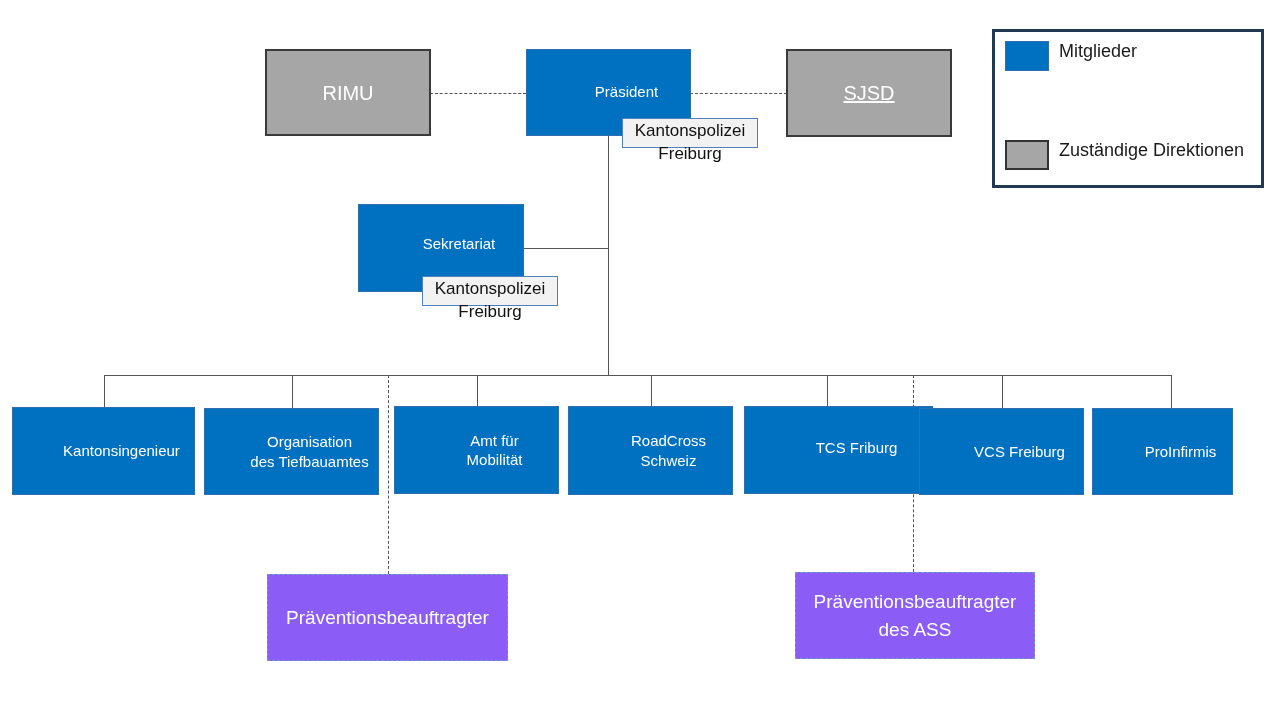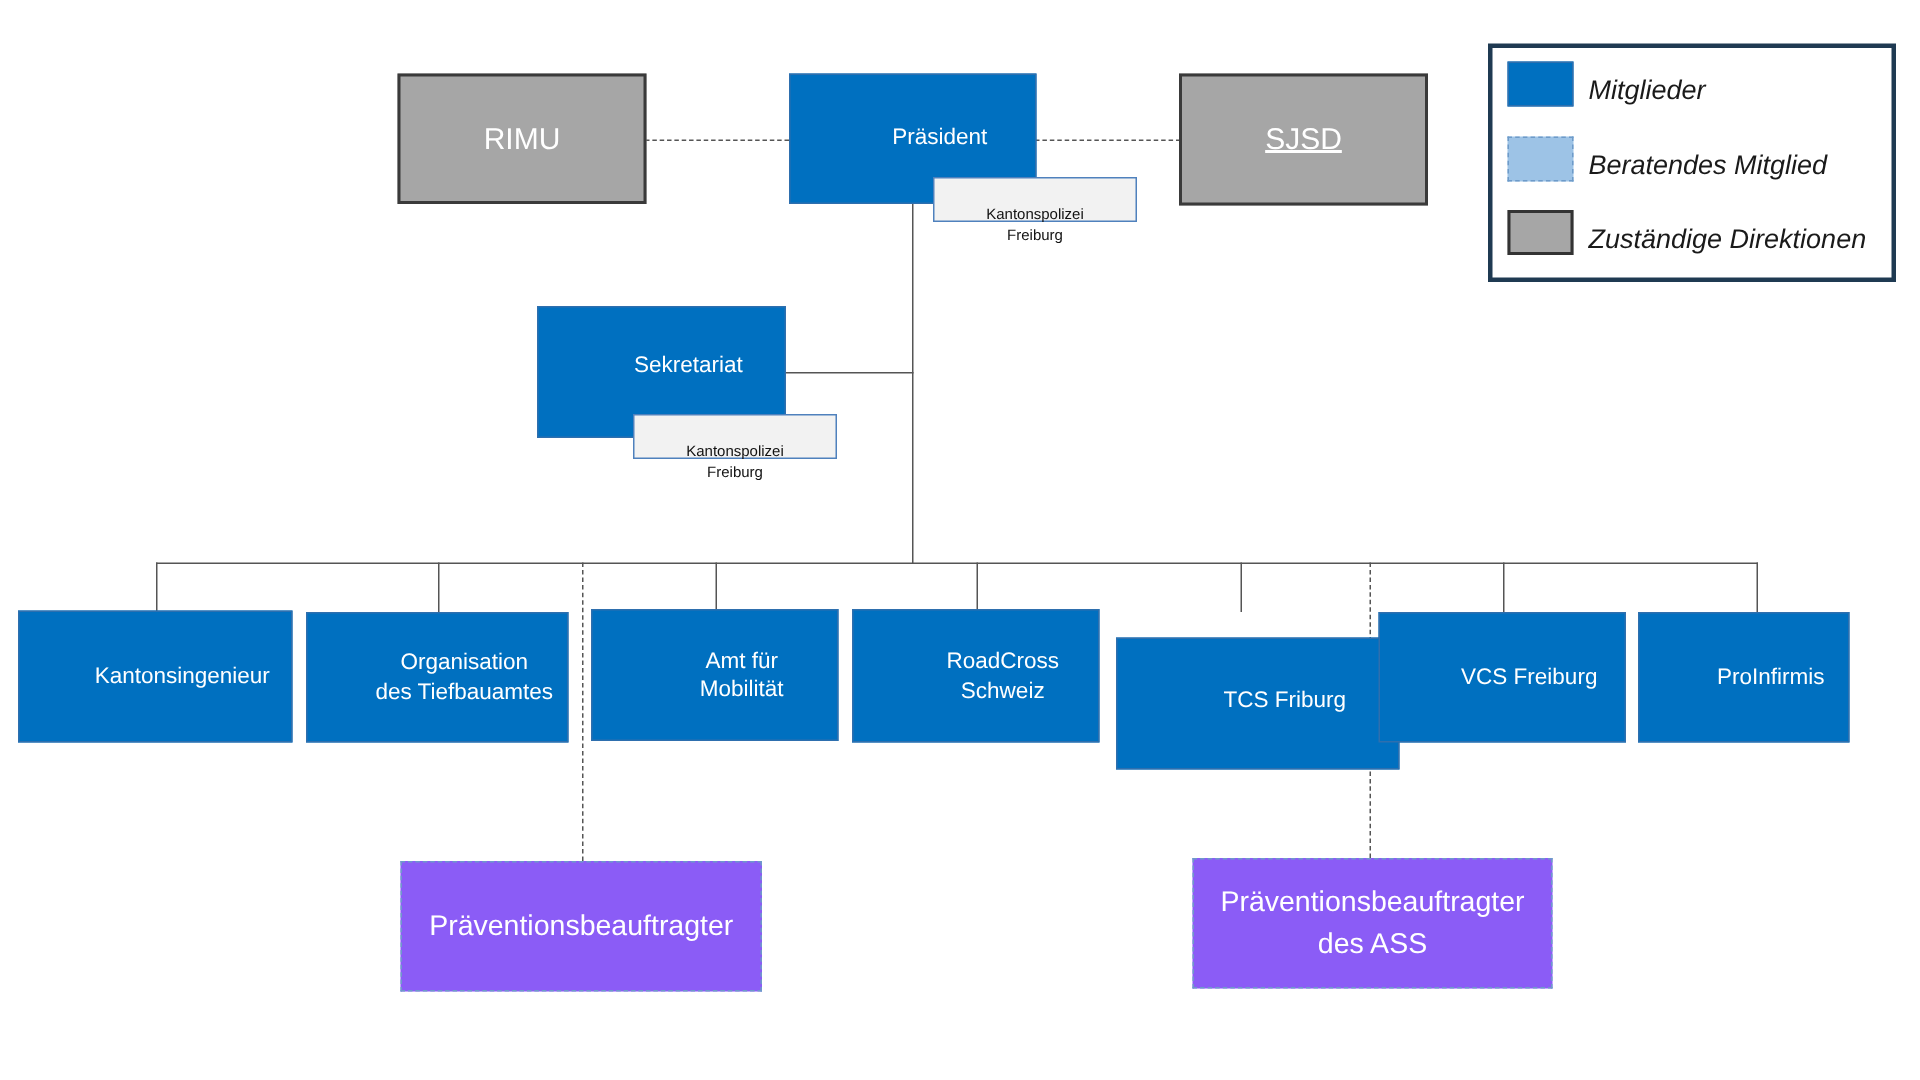--- a/index.html
+++ b/index.html
@@ -8,31 +8,31 @@
     font-family: "Liberation Sans", "DejaVu Sans", sans-serif;
   }
   .box {
     position:absolute; box-sizing:border-box; display:flex; align-items:center; justify-content:center;
     text-align:center; line-height:1.3;
   }
   .member { background:#0070C0; color:#ffffff; font-size:15px; border:1px solid #2e6fae;padding-left:36px; }
   .directorate { background:#A6A6A6; color:#ffffff; font-size:20px; border:2px solid #3a3a3a; }
   .advisory { background:#8b5cf6; color:#ffffff; font-size:19px; border:1px dashed #6e9bc9; line-height:1.45; }
   .tag {
-    position:absolute; box-sizing:border-box; background:#F2F2F2; color:#111; font-size:10px;
-    border:1.5px solid #4f81bd; text-align:center; line-height:1.35; padding-top:18px;
+    position:absolute; box-sizing:border-box; background:#F2F2F2; color:#111; font-size:17px;
+    border:1.5px solid #4f81bd; text-align:center; line-height:1.35; padding-top:1px;
   }
   .line { position:absolute; background:#555; }
   .dot-h { position:absolute; height:0; border-top:1px dashed #555; }
   .dot-v { position:absolute; width:0; border-left:1px dashed #555; }
   .legend {
     position:absolute; left:992px; top:29px; width:272px; height:159px; box-sizing:border-box;
     border:3px solid #1f3a52; background:#fff;
   }
-  .legend-item { position:absolute; left:10px; display:flex; align-items:flex-end;font-style:italic; }
+  .legend-item { position:absolute; left:10px; display:flex; align-items:flex-start; }
   .swatch { width:44px; height:30px; box-sizing:border-box; margin-right:10px; }
   .sw-member { background:#0070C0; border:1px solid #2e6fae; }
   .sw-adv { background:#9DC3E6; border:1px dashed #6e9bc9; }
   .sw-dir { background:#A6A6A6; border:2px solid #333; }
   .legend-label { font-size:18px; color:#1a1a1a; }
 </style>
 </head>
 <body>
 
 <div class="dot-h" style="left:430px; top:93px; width:96px;"></div>
@@ -80,21 +80,21 @@
   <span>des Tiefbauamtes</span>
 </div>
 <div class="box member" style="left:394px; top:406px; width:165px; height:88px; flex-direction:column;">
   <span>Amt für</span>
   <span>Mobilität</span>
 </div>
 <div class="box member" style="left:568px; top:406px; width:165px; height:89px; flex-direction:column;">
   <span>RoadCross</span>
   <span>Schweiz</span>
 </div>
-<div class="box member" style="left:744px; top:425px; width:189px; height:88px; flex-direction:column; padding-bottom:4px;">
+<div class="box member" style="left:744px; top:406px; width:189px; height:88px; flex-direction:column; padding-bottom:4px;">
   <span>TCS Friburg</span>
 </div>
 <div class="box member" style="left:919px; top:408px; width:165px; height:87px; flex-direction:column;">
   <span>VCS Freiburg</span>
 </div>
 <div class="box member" style="left:1092px; top:408px; width:141px; height:87px; flex-direction:column;">
   <span>ProInfirmis</span>
 </div>
 
 <div class="box advisory" style="left:267px; top:574px; width:241px; height:87px; flex-direction:column;">
@@ -103,21 +103,17 @@
 <div class="box advisory" style="left:795px; top:572px; width:240px; height:87px; flex-direction:column;">
   <span>Präventionsbeauftragter</span>
   <span>des ASS</span>
 </div>
 
 <div class="legend">
   <div class="legend-item" style="top:9px;">
     <div class="swatch sw-member"></div>
     <span class="legend-label">Mitglieder</span>
   </div>
-  <div class="legend-item" style="top:59px;">
-    <div class="swatch sw-adv"></div>
-    <span class="legend-label">Beratendes Mitglied</span>
-  </div>
   <div class="legend-item" style="top:108px;">
     <div class="swatch sw-dir"></div>
     <span class="legend-label">Zuständige Direktionen</span>
   </div>
 </div>
 
 </body></html>

